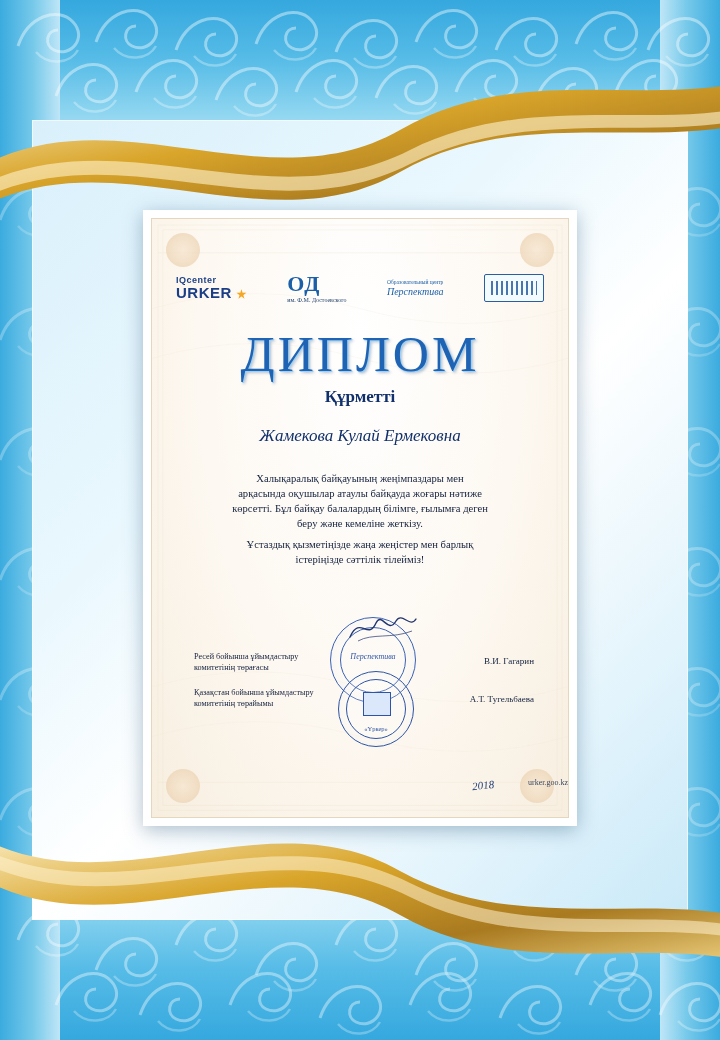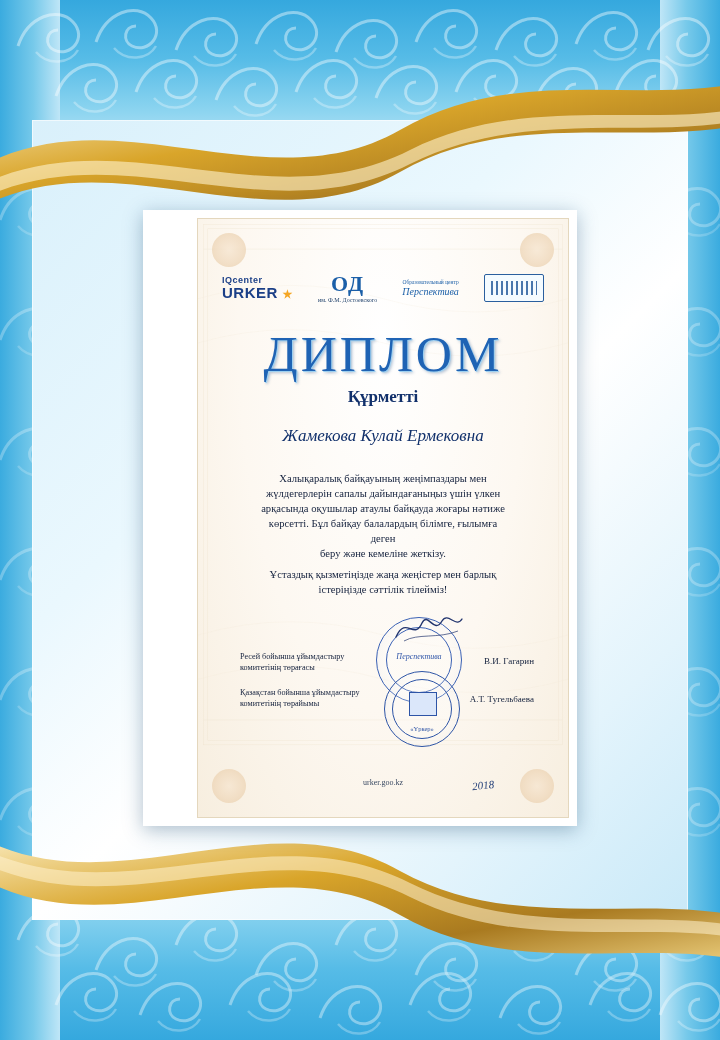--- a/index.html
+++ b/index.html
@@ -50,21 +50,20 @@
   .sheet{
     position:absolute;left:143px;top:210px;width:434px;height:616px;
     background:#ffffff;
     box-shadow:0 4px 18px rgba(20,70,110,.35);
   }
   .sheet-inner{
     position:absolute;left:8px;top:8px;right:8px;bottom:8px;
     background:
       radial-gradient(ellipse at 50% 20%, #ffffff 0%, #fdf8f1 55%, #f7eedf 100%);
     border:1px solid #e4d7bd;
-    margin-left:46px;
   }
   .guilloche{
     position:absolute;left:0;top:0;right:0;bottom:0;
     opacity:.5;
   }
   .corner-rose{
     position:absolute;width:34px;height:34px;border-radius:50%;
     background:radial-gradient(circle,#f6e5cf 0%,#efd8bb 55%,#e7cba6 100%);
     opacity:.75;
   }
@@ -84,21 +83,21 @@
     line-height:1;
   }
   .logo-iq .top{
     font-size:9px;color:#1b3f87;font-weight:bold;letter-spacing:.5px;
   }
   .logo-iq .bot{
     font-size:15px;font-weight:bold;color:#1b3f87;letter-spacing:.5px;
   }
   .logo-iq .star{color:#f5a623;font-size:11px;}
   .logo-on{
-    font-family:"Liberation Serif", serif;text-align:center;line-height:1;
+    font-family:"Liberation Serif", serif;line-height:1;
   }
   .logo-on .mark{
     font-size:22px;font-weight:bold;color:#1b5fa8;letter-spacing:1px;
   }
   .logo-on .sub{font-size:6px;color:#24456e;margin-top:2px;}
   .logo-persp{text-align:center;line-height:1.1;}
   .logo-persp .lbl{font-size:5.5px;color:#1b5fa8;}
   .logo-persp .nm{font-size:10px;color:#1b5fa8;font-style:italic;}
   .logo-box{
     width:58px;height:26px;border:1.5px solid #2a5f9e;border-radius:2px;
@@ -173,21 +172,21 @@
     border:1.2px solid #2d54a6;background:#dbe7fa;
   }
   .stamp-2 .txt{
     position:absolute;left:0;right:0;bottom:14px;text-align:center;
     font-size:6.5px;color:#2d54a6;
   }
   .signature-scribble{
     position:absolute;left:196px;top:392px;width:70px;height:34px;
   }
   .site{
-    position:absolute;left:0;right:0;bottom:30px;text-align:center;
+    position:absolute;left:0;right:0;bottom:30px;text-align:right;
     font-size:8px;color:#3a4a63;
   }
   .year{
     position:absolute;right:74px;bottom:26px;
     font-size:11px;color:#1f3c77;font-style:italic;
     transform:rotate(-6deg);
   }
 </style>
 </head>
 <body>
@@ -336,21 +335,20 @@
           </div>
         </div>
       </div>
 
       <div class="title">ДИПЛОМ</div>
       <div class="subtitle">Құрметті</div>
       <div class="recipient">Жамекова Кулай Ермековна</div>
 
       <div class="body-text">
         <p>Халықаралық байқауының жеңімпаздары мен</p>
-        <p>жүлдегерлерін сапалы дайындағаныңыз үшін үлкен</p>
         <p>арқасында оқушылар атаулы байқауда жоғары нәтиже</p>
         <p>көрсетті. Бұл байқау балалардың білімге, ғылымға деген</p>
         <p>беру және кемеліне жеткізу.</p>
         <div class="gap"></div>
         <p>Ұстаздық қызметіңізде жаңа жеңістер мен барлық</p>
         <p>істеріңізде сәттілік тілейміз!</p>
       </div>
 
       <div class="stamp stamp-1">
         <div class="txt">Перспектива</div>

